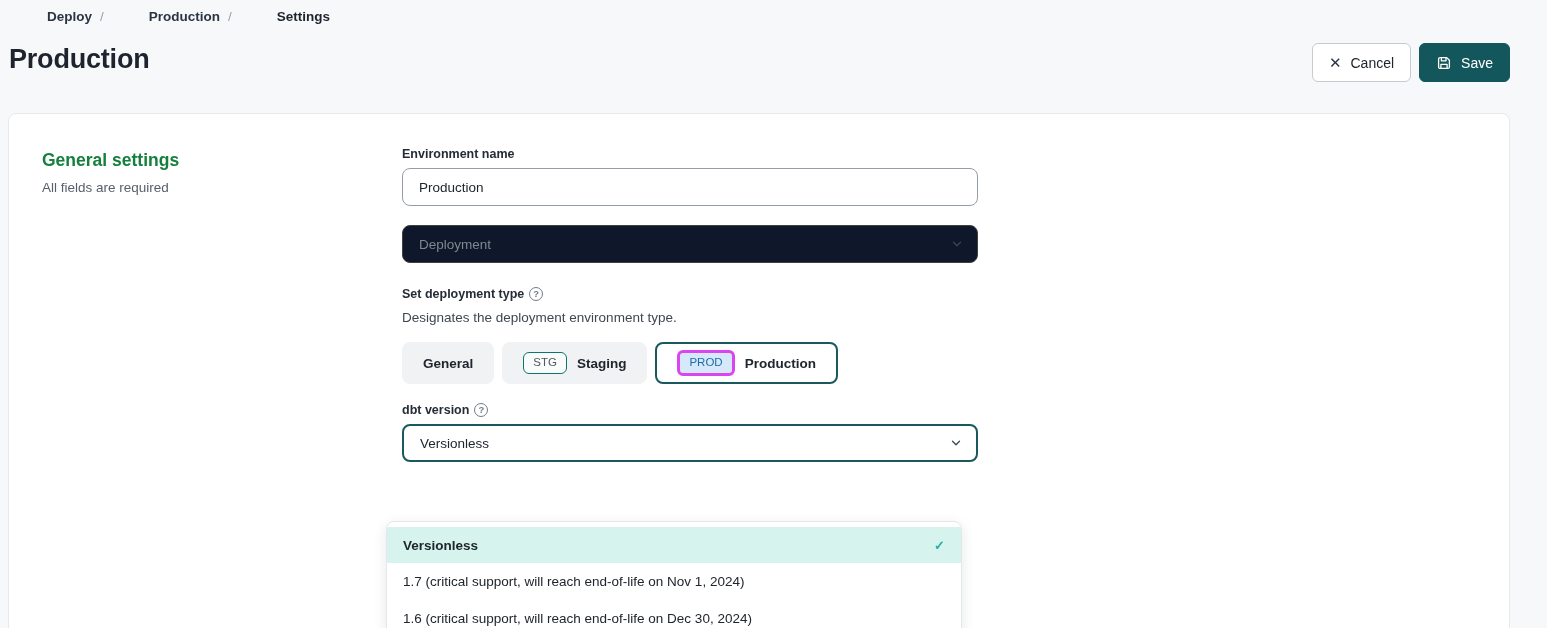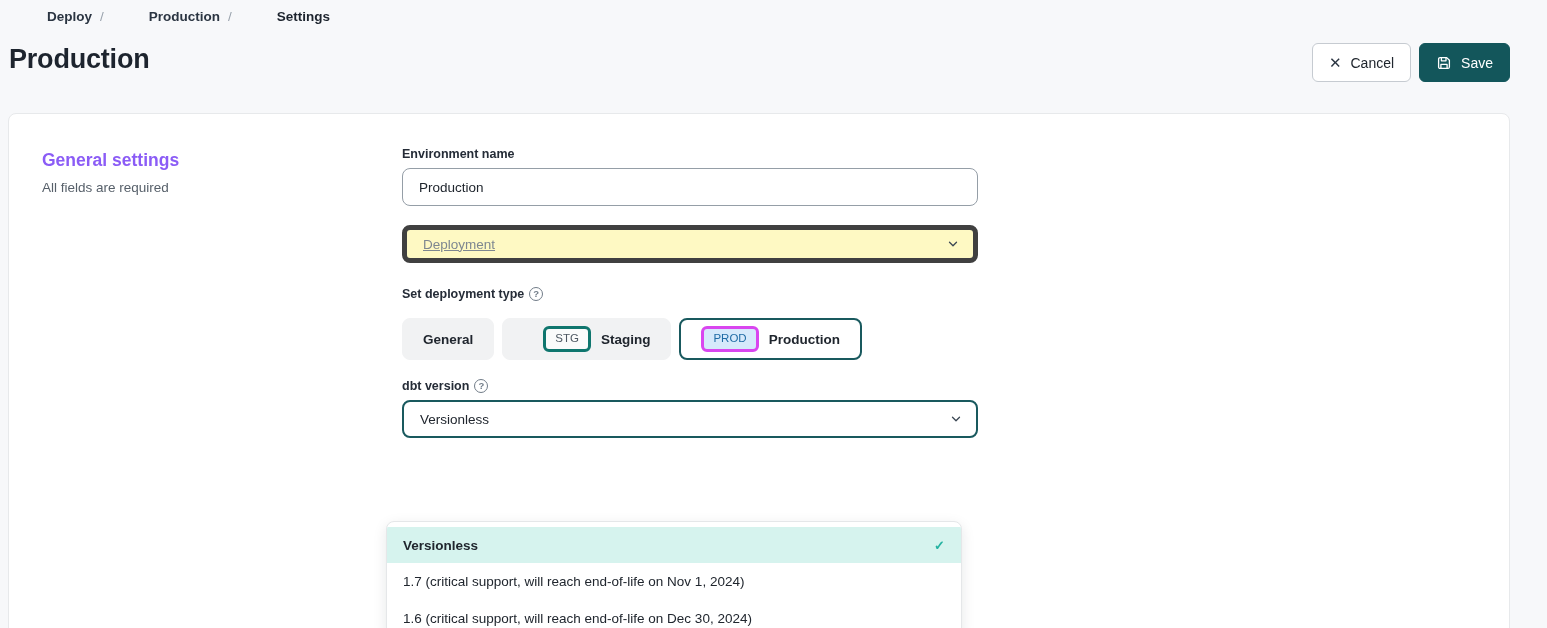--- a/index.html
+++ b/index.html
@@ -46,21 +46,21 @@
     background: #13565b; border: 1px solid #13565b; color: #ffffff;
   }
   .btn .x-glyph { font-size: 15px; line-height: 1; color: #2b3542; }
 
   
   .card {
     position: absolute; left: 8px; top: 113px; width: 1502px; height: 620px;
     background: #ffffff; border: 1px solid #e7e9eb; border-radius: 8px;
   }
   .section-intro { position: absolute; left: 33px; top: 36px; }
-  .section-intro h2 { font-size: 17.5px; font-weight: 700; color: #8b5cf6; }
+  .section-intro h2 { font-size: 17.5px; font-weight: 700; color: #15803d; }
   .section-intro p { margin-top: 9px; font-size: 13.5px; color: #57606a; }
 
   .form-col { position: absolute; left: 393px; top: 33px; width: 576px; }
 
   .field-label {
     font-size: 12.5px; font-weight: 700; color: #252c37;
     display: flex; align-items: center; gap: 5px;
   }
   .help-badge {
     width: 14px; height: 14px; border-radius: 50%;
@@ -77,23 +77,22 @@
     font-family: "Liberation Sans", sans-serif;
     background: #ffffff; outline: none;
   }
 
   .select {
     margin-top: 7px; width: 576px; height: 38px; border-radius: 8px;
     display: flex; align-items: center; justify-content: space-between;
     padding: 0 14px 0 16px; font-size: 13.5px; cursor: pointer;
   }
   .select.disabled {
-    background: #fef9c3; border: 5px solid #404040; color: #7e8790;
+    background: #0f172a; border: 1px solid #404040; color: #7e8790;
     cursor: default;
-    text-decoration: underline;
   }
   .select.focused {
     background: #ffffff; border: 2px solid #19595e; color: #20262e;
   }
 
   .helper-text {
     margin-top: 9px; width: 560px;
     font-size: 13.5px; line-height: 20px; color: #3e4752;
   }
 
@@ -108,21 +107,21 @@
     gap: 10px; padding: 12px 20px; font-size: 13.5px; font-weight: 700;
     color: #20262e; cursor: pointer; background: #f1f2f3; border: 1px solid #f1f2f3;
   }
   .seg-btn.selected {
     background: #ffffff; border: 2px solid #19595e;
   }
   .mini-badge {
     font-size: 11.5px; font-weight: 400; border-radius: 6px;
     padding: 3px 9px; line-height: 1.2;
   }
-  .mini-badge.stg { background: #fafbfb; border: 3px solid #0f766e; color: #4e5862; margin-left: 20px; }
+  .mini-badge.stg { background: #fafbfb; border: 1px solid #0f766e; color: #4e5862; }
   .mini-badge.prod { background: #d6e9fb; border: 3px solid #d946ef; color: #1f6ba5; }
 
   
   .dropdown {
     position: absolute; left: 377px; top: 407px; width: 576px;
     background: #ffffff; border: 1px solid #e5e7e9; border-radius: 8px;
     box-shadow: 0 4px 14px rgba(20, 30, 40, 0.10);
     padding-top: 5px; overflow: hidden;
   }
   .option {
@@ -191,20 +190,21 @@
               </svg>
           </span>
         </div>
       </div>
 
       <div class="field">
         <label class="field-label">
           <span>Set deployment type</span>
           <span class="help-badge">?</span>
         </label>
+        <p class="deploy-desc">Designates the deployment environment type.</p>
         <div class="segmented">
           <button class="seg-btn">
             <span>General</span>
           </button>
           <button class="seg-btn">
             <span class="mini-badge stg">STG</span>
             <span>Staging</span>
           </button>
           <button class="seg-btn selected">
             <span class="mini-badge prod">PROD</span>

